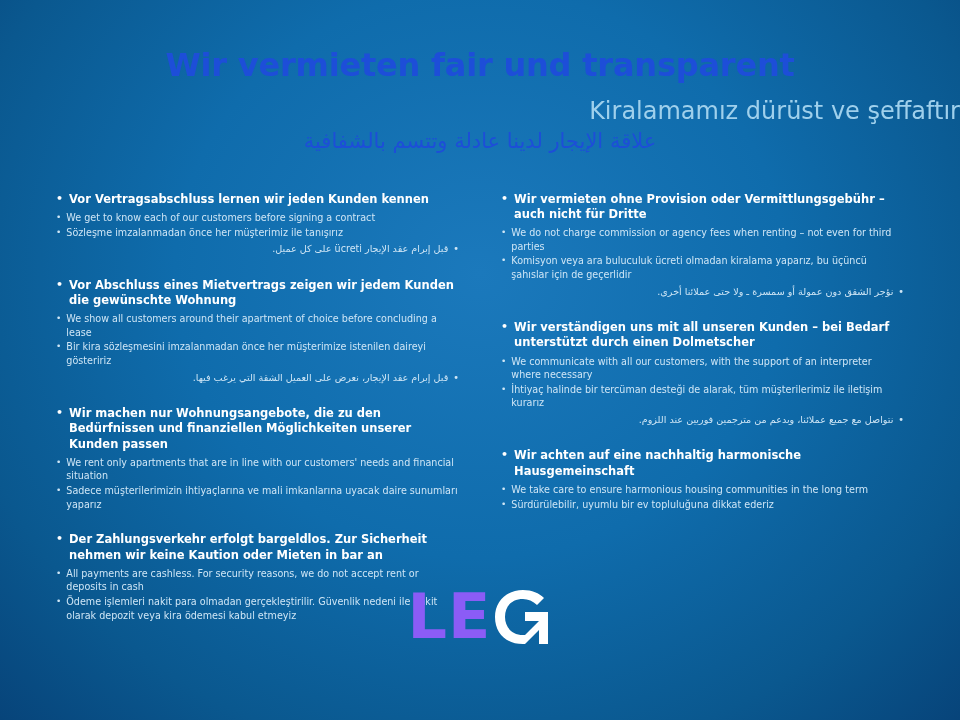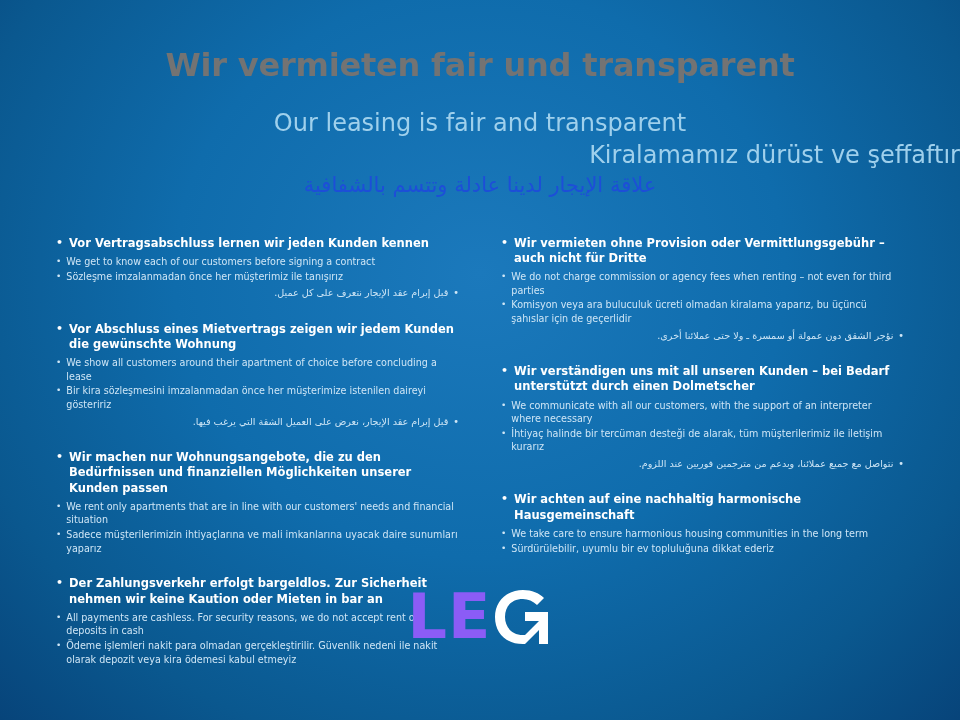--- a/index.html
+++ b/index.html
@@ -25,23 +25,23 @@
 
   
   .headings {
     text-align: center;
     padding-top: 46px;
   }
   .h-de {
     font-size: 32px;
     font-weight: bold;
     letter-spacing: -0.2px;
-    color: #737373;
+    color: #1d4ed8;
     line-height: 1.2;
-    margin: 0 0 24px 0;
+    margin: 0 0 12px 0;
   }
   .h-en {
     font-size: 24px;
     font-weight: normal;
     color: #9fd0ec;
     line-height: 1.25;
     margin: 0 0 2px 0;
   }
   .h-tr {
     font-size: 24px;
@@ -152,21 +152,20 @@
     display: inline-flex;
   }
 </style>
 </head>
 <body>
 
 <div class="slide">
 
   <div class="headings">
     <div class="h-de">Wir vermieten fair und transparent</div>
-    <div class="h-en">Our leasing is fair and transparent</div>
     <div class="h-tr">Kiralamamız dürüst ve şeffaftır</div>
     <div class="h-ar">علاقة الإيجار لدينا عادلة وتتسم بالشفافية</div>
   </div>
 
   <div class="columns">
 
     <div class="col">
 
       <div class="block">
         <div class="b-title">
@@ -175,21 +174,21 @@
         </div>
         <div class="b-line">
           <span class="bullet">•</span>
           <span class="txt">We get to know each of our customers before signing a contract</span>
         </div>
         <div class="b-line">
           <span class="bullet">•</span>
           <span class="txt">Sözleşme imzalanmadan önce her müşterimiz ile tanışırız</span>
         </div>
         <div class="b-ar">
-          <span class="bullet">•</span><span>قبل إبرام عقد الإيجار نتعرف على كل عميل.</span>
+          <span class="bullet">•</span><span>قبل إبرام عقد الإيجار ücreti على كل عميل.</span>
         </div>
       </div>
 
       <div class="block">
         <div class="b-title">
           <span class="bullet">•</span>
           <span class="txt">Vor Abschluss eines Mietvertrags zeigen wir jedem Kunden die gewünschte Wohnung</span>
         </div>
         <div class="b-line">
           <span class="bullet">•</span>

